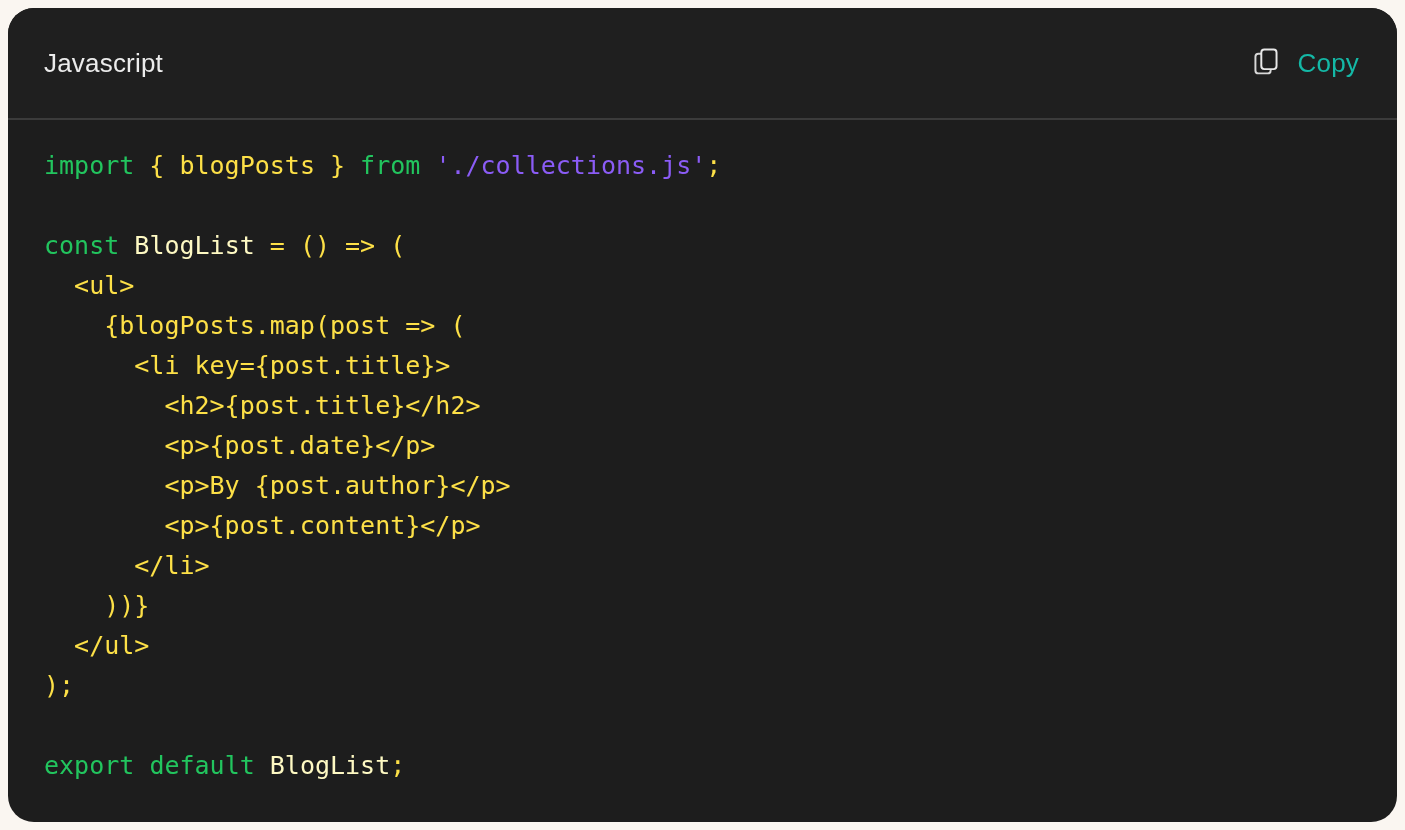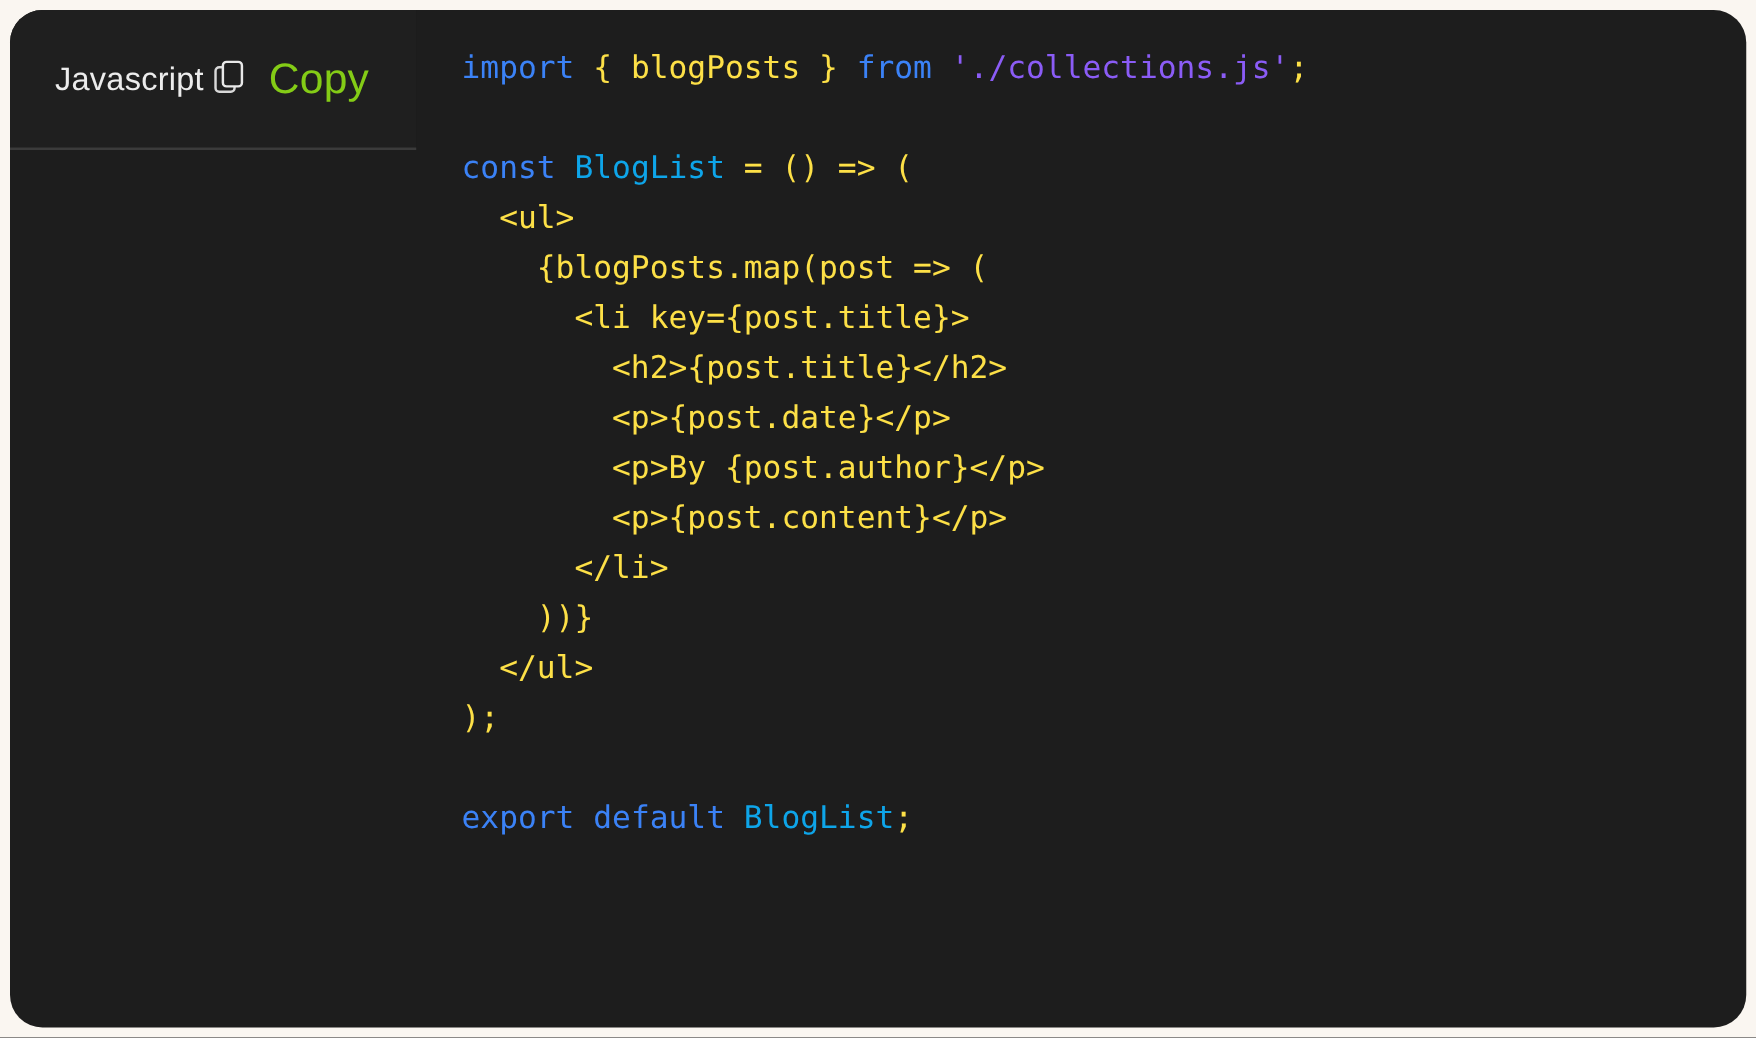--- a/index.html
+++ b/index.html
@@ -20,21 +20,21 @@
 
   #code-card {
     position: absolute;
     left: 8px;
     top: 8px;
     width: 1389px;
     height: 814px;
     background: #1d1d1d;
     border-radius: 26px;
     display: flex;
-    flex-direction: row;
+    flex-direction: column;
     overflow: hidden;
   }
 
   
   #card-header {
     height: 112px;
     flex: 0 0 112px;
     background: #1f1f1f;
     border-bottom: 2px solid #3b3b3b;
     display: flex;
@@ -65,24 +65,24 @@
   }
 
   #copy-button .copy-glyph {
     width: 28px;
     height: 30px;
     display: block;
     flex: 0 0 auto;
   }
 
   #copy-label {
-    font-size: 34px;
+    font-size: 26px;
     letter-spacing: 0.2px;
     line-height: 1;
-    color: #84cc16;
+    color: #14b8a6;
     user-select: none;
   }
 
   
   #code-body {
     flex: 1 1 auto;
     padding: 26px 36px 20px 36px;
     overflow: hidden;
   }
 
@@ -91,22 +91,22 @@
     font-size: 25px;
     line-height: 40px;
     white-space: pre;
     color: #e6e6e6;
     tab-size: 2;
   }
 
   .ln { display: block; height: 40px; }
   .ln.blank { height: 40px; }
 
-  .tok-kw   { color: #3b82f6; }
-  .tok-fn   { color: #0ea5e9; }
+  .tok-kw   { color: #22c55e; }
+  .tok-fn   { color: #fef9c3; }
   .tok-str  { color: #8b5cf6; }
   .tok-pl   { color: #fde047; }
 </style>
 </head>
 <body>
 
 <div id="code-card">
 
   <div id="card-header">
     <span id="language-label">Javascript</span>

